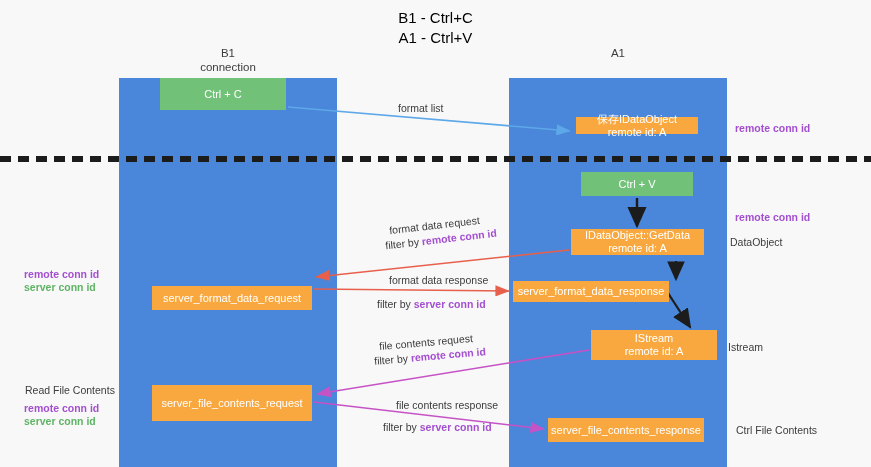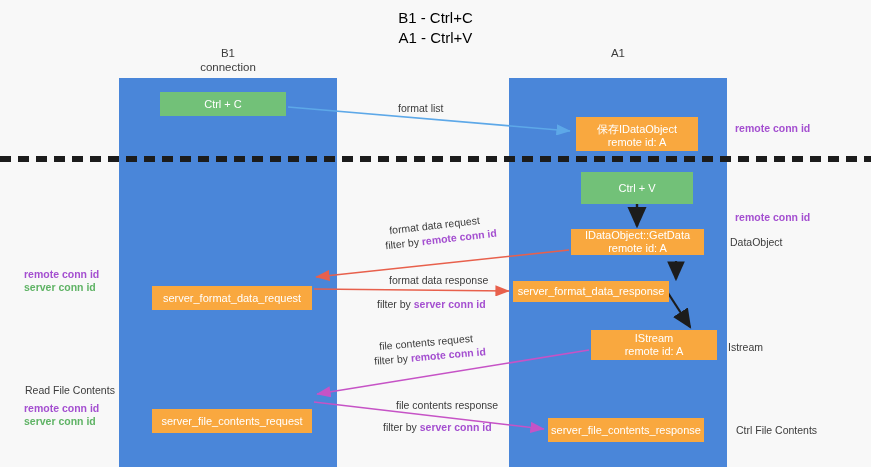--- a/index.html
+++ b/index.html
@@ -76,28 +76,28 @@
     font-size: 11px;
     line-height: 13px;
     color: #ffffff;
     padding: 2px 4px;
   }
   .node.orange { background: #f9a83f; }
   .node.green  { background: #72c178; }
   .node .l2 { font-size: 11px; }
 
   
-  #n-ctrlc        { left: 160px; top: 92px;  width: 126px; height: 24px; }
-  #n-idataobject  { left: 576px; top: 117px; width: 122px; height: 34px; justify-content: flex-end; }
-  #n-ctrlv        { left: 581px; top: 172px; width: 112px; height: 32px; }
+  #n-ctrlc        { left: 160px; top: 78px;  width: 126px; height: 32px; }
+  #n-idataobject  { left: 576px; top: 117px; width: 122px; height: 17px; }
+  #n-ctrlv        { left: 581px; top: 172px; width: 112px; height: 24px; }
   #n-getdata      { left: 571px; top: 229px; width: 133px; height: 26px; }
   #n-fmt-req      { left: 152px; top: 286px; width: 160px; height: 24px; }
   #n-fmt-resp     { left: 513px; top: 281px; width: 156px; height: 21px; }
   #n-istream      { left: 591px; top: 330px; width: 126px; height: 30px; }
-  #n-file-req     { left: 152px; top: 385px; width: 160px; height: 24px; margin-top: 24px; }
+  #n-file-req     { left: 152px; top: 385px; width: 160px; height: 36px; }
   #n-file-resp    { left: 548px; top: 418px; width: 156px; height: 24px; }
 
   
   .lbl {
     position: absolute;
     font-size: 10.5px;
     line-height: 13px;
     color: #3c3c3c;
     white-space: nowrap;
   }

